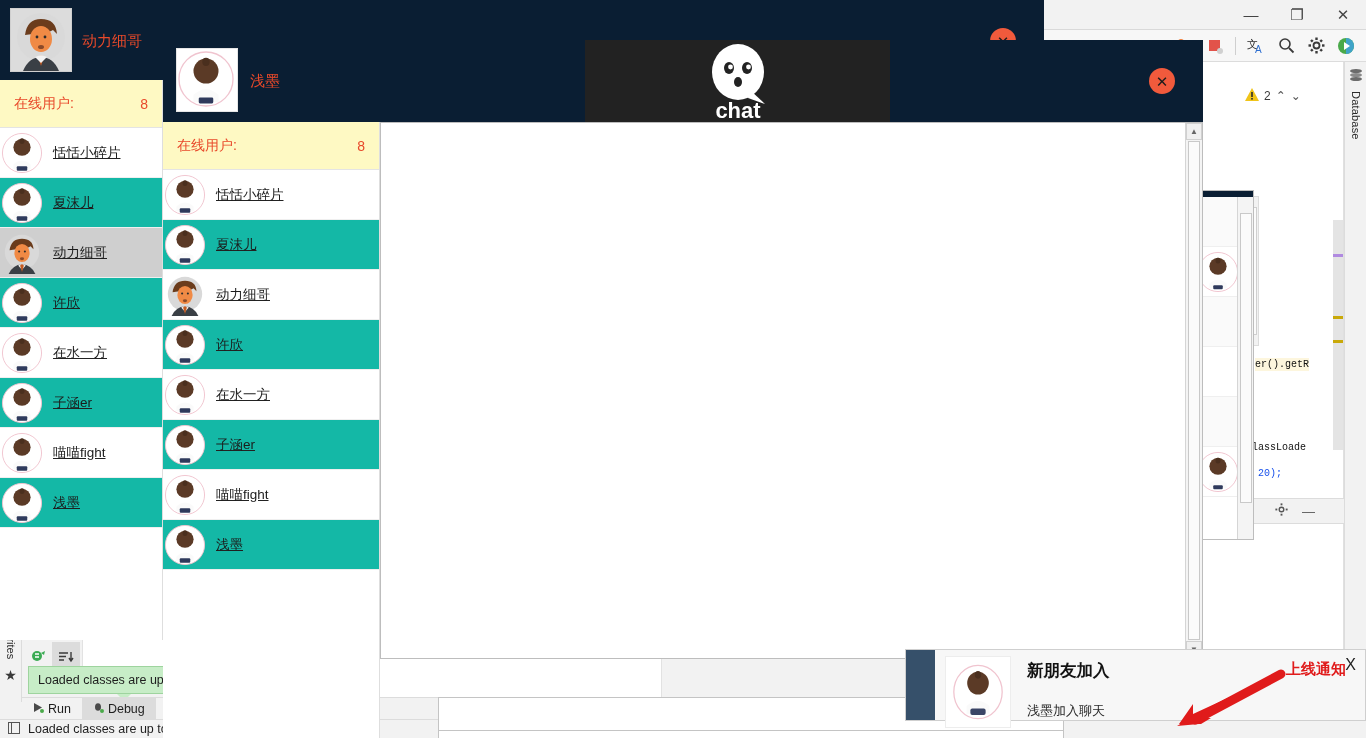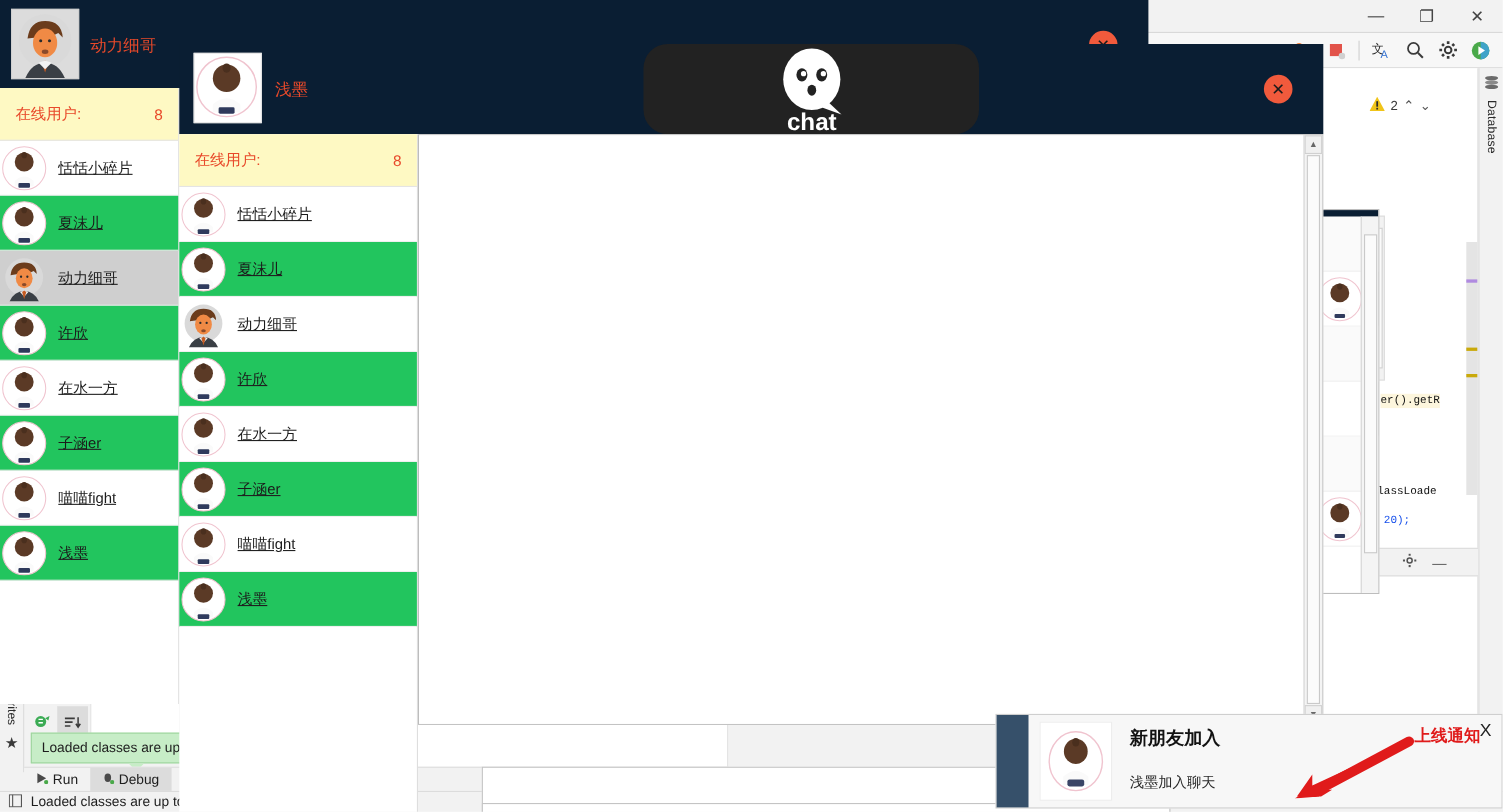--- a/index.html
+++ b/index.html
@@ -107,34 +107,34 @@
      background:#ffffff; border-right:1px solid #dedede; }
   #chat1-close { position:absolute; left:990px; top:28px; width:26px; height:26px; }
   
   .ou-head { display:flex; align-items:center; height:48px; background:#fef9c3;
     border-bottom:1px solid #e4e4e4; padding:0 14px; }
   .ou-head .lbl { color:#e8492a; font-size:14px; }
   .ou-head .cnt { color:#e8492a; font-size:14px; margin-left:auto; }
   .ou-list { }
   .ou-item { display:flex; align-items:center; height:50px; border-bottom:1px solid #efefef;
     padding-left:1px;text-decoration:underline; }
-  .ou-item.alt { background:#22c55e; }
+  .ou-item.alt { background:#14b8a6; }
   .ou-item.sel { background:#cfcfcf; }
   .ou-item .nm { margin-left:10px; font-size:13.5px; color:#1b1b1b; }
   .ava { width:42px; height:42px; flex:none; }
 
   
   #chat2 { position:absolute; left:163px; top:40px; width:1040px; height:700px; }
   #chat2-head { position:absolute; left:0; top:0; width:1040px; height:82px; background:#0a1e33; }
   #chat2-avatar { position:absolute; left:13px; top:8px; width:62px; height:64px;
      background:#ffffff; border:1px solid #e6e6e6; }
   #chat2-name { position:absolute; left:87px; top:32px; font-size:15px; color:#e8492a; }
   #chat2-close { position:absolute; left:986px; top:28px; width:26px; height:26px; }
   #chat2-logo { position:absolute; left:422px; top:0; width:305px; height:82px;
-     background:#222222; display:flex; align-items:flex-end; justify-content:center;border-radius:22px; }
+     background:#222222; display:flex; align-items:flex-end; justify-content:center; }
   #chat2-left { position:absolute; left:0; top:82px; width:217px; height:618px;
      background:#ffffff; border-right:1px solid #dedede; }
   #chat2-msgarea { position:absolute; left:217px; top:82px; width:823px; height:537px;
      background:#ffffff; border:1px solid #bdbdbd; }
   #chat2-msgbox { position:absolute; left:0; top:0; right:17px; bottom:0; background:#fff; }
   #chat2-scroll { position:absolute; right:0; top:0; width:17px; bottom:0; background:#f4f4f4;
      border-left:1px solid #d5d5d5; display:flex; flex-direction:column; }
   .sc-arrow { height:17px; display:flex; align-items:center; justify-content:center;
      background:#f0f0f0; border:1px solid #d0d0d0; font-size:8px; color:#666; }
   #chat2-thumb { flex:1; margin:1px 2px; background:#fbfbfb; border:1px solid #c9c9c9; }
@@ -147,21 +147,21 @@
   #chat2-lower { position:absolute; left:275px; top:657px; width:626px; height:43px;
      background:#ffffff; border:1px solid #c4c4c4; }
   #chat2-input2 { position:absolute; left:275px; top:690px; width:626px; height:40px;
      background:#ffffff; border:1px solid #c4c4c4; display:flex; align-items:center;
      padding-left:9px; color:#8c8c8c; font-size:13.5px; }
   .x-circ { width:26px; height:26px; border-radius:50%; background:#f15a3c;
      display:flex; align-items:center; justify-content:center; color:#1b1b1b;
      font-size:15px; font-weight:bold; line-height:1; }
 
   
-  #toast { position:absolute; left:905px; top:649px; width:461px; height:86px;
+  #toast { position:absolute; left:905px; top:649px; width:461px; height:72px;
      background:#f7f7f7; border:1px solid #cfcfcf; display:flex; }
   #toast-bar { width:29px; background:#36506a; flex:none; }
   #toast-avatar { width:66px; height:72px; margin:6px 0 0 10px; background:#fff;
      border:1px solid #ededed; flex:none; display:flex; align-items:center; justify-content:center; }
   #toast-body { flex:1; padding:10px 0 0 16px; position:relative; }
   #toast-title { font-size:16.5px; font-weight:bold; color:#121212; }
   #toast-sub { font-size:13px; color:#2a2a2a; margin-top:20px; }
   #toast-anno { position:absolute; left:275px; top:10px; font-size:15px; color:#e01b1b;font-weight:bold; }
   #toast-x { position:absolute; right:9px; top:6px; font-size:16px; color:#222; }
   #toast-arrow { position:absolute; left:148px; top:18px; width:130px; height:58px; }

